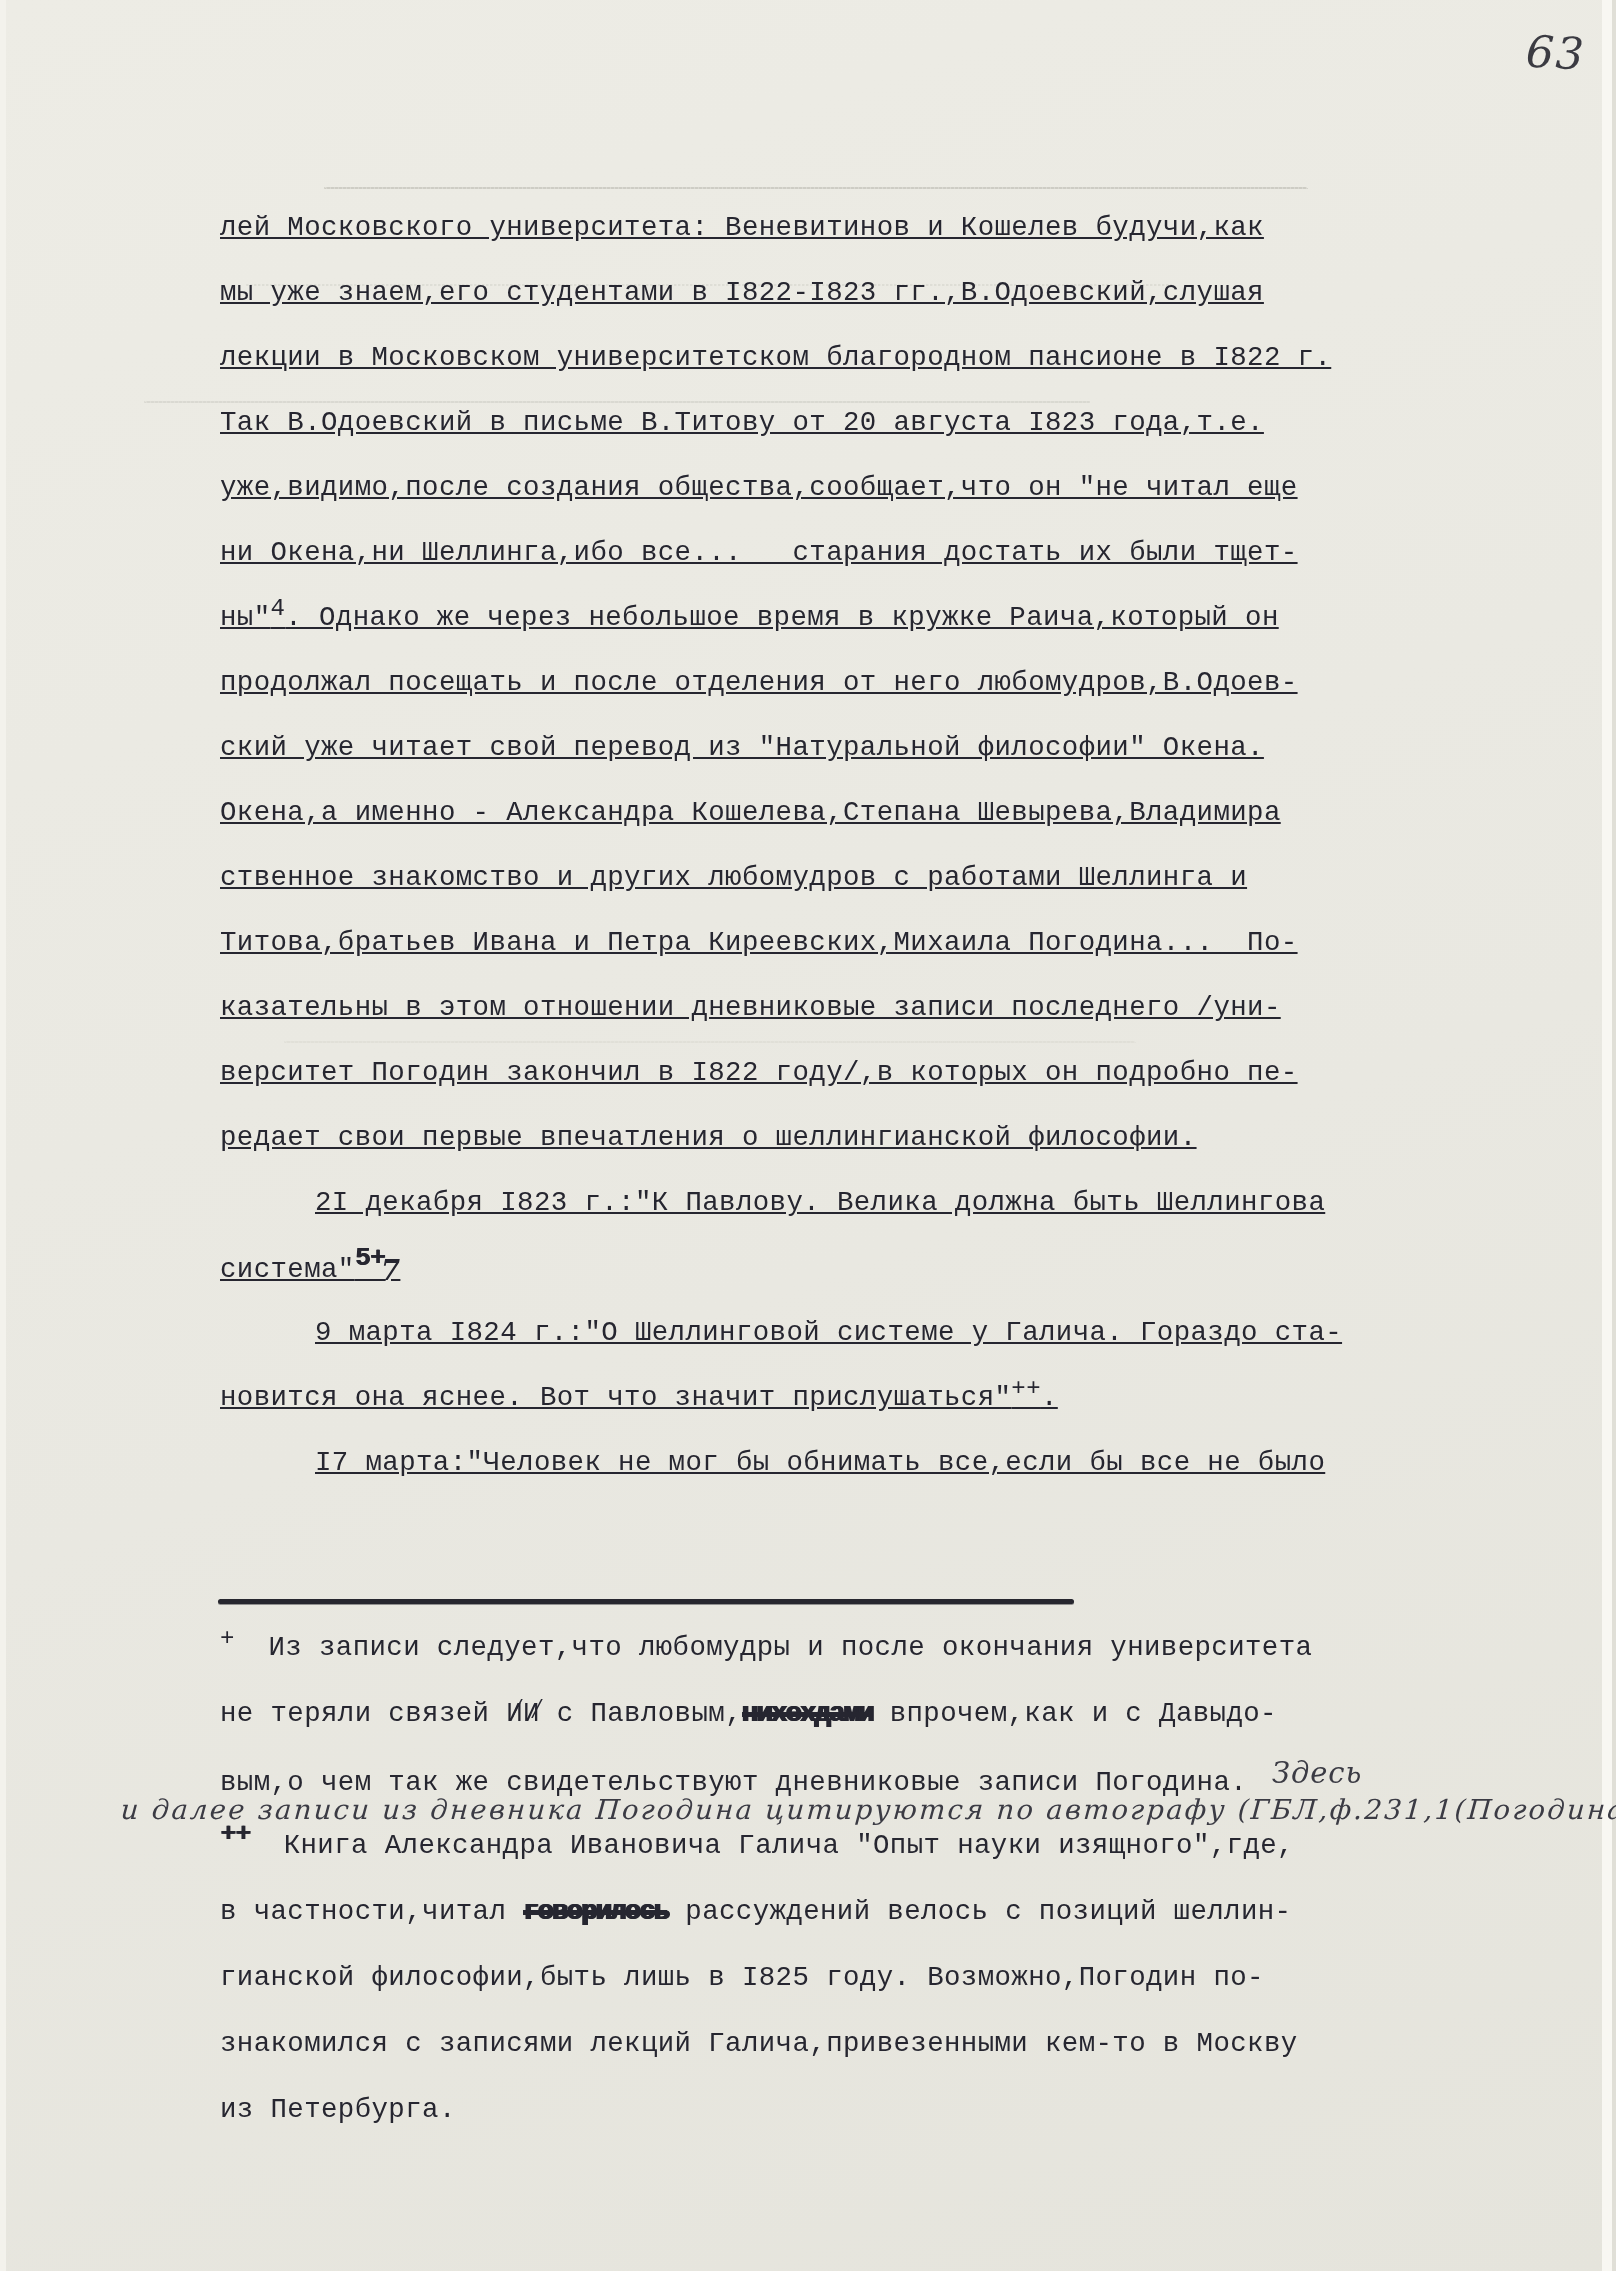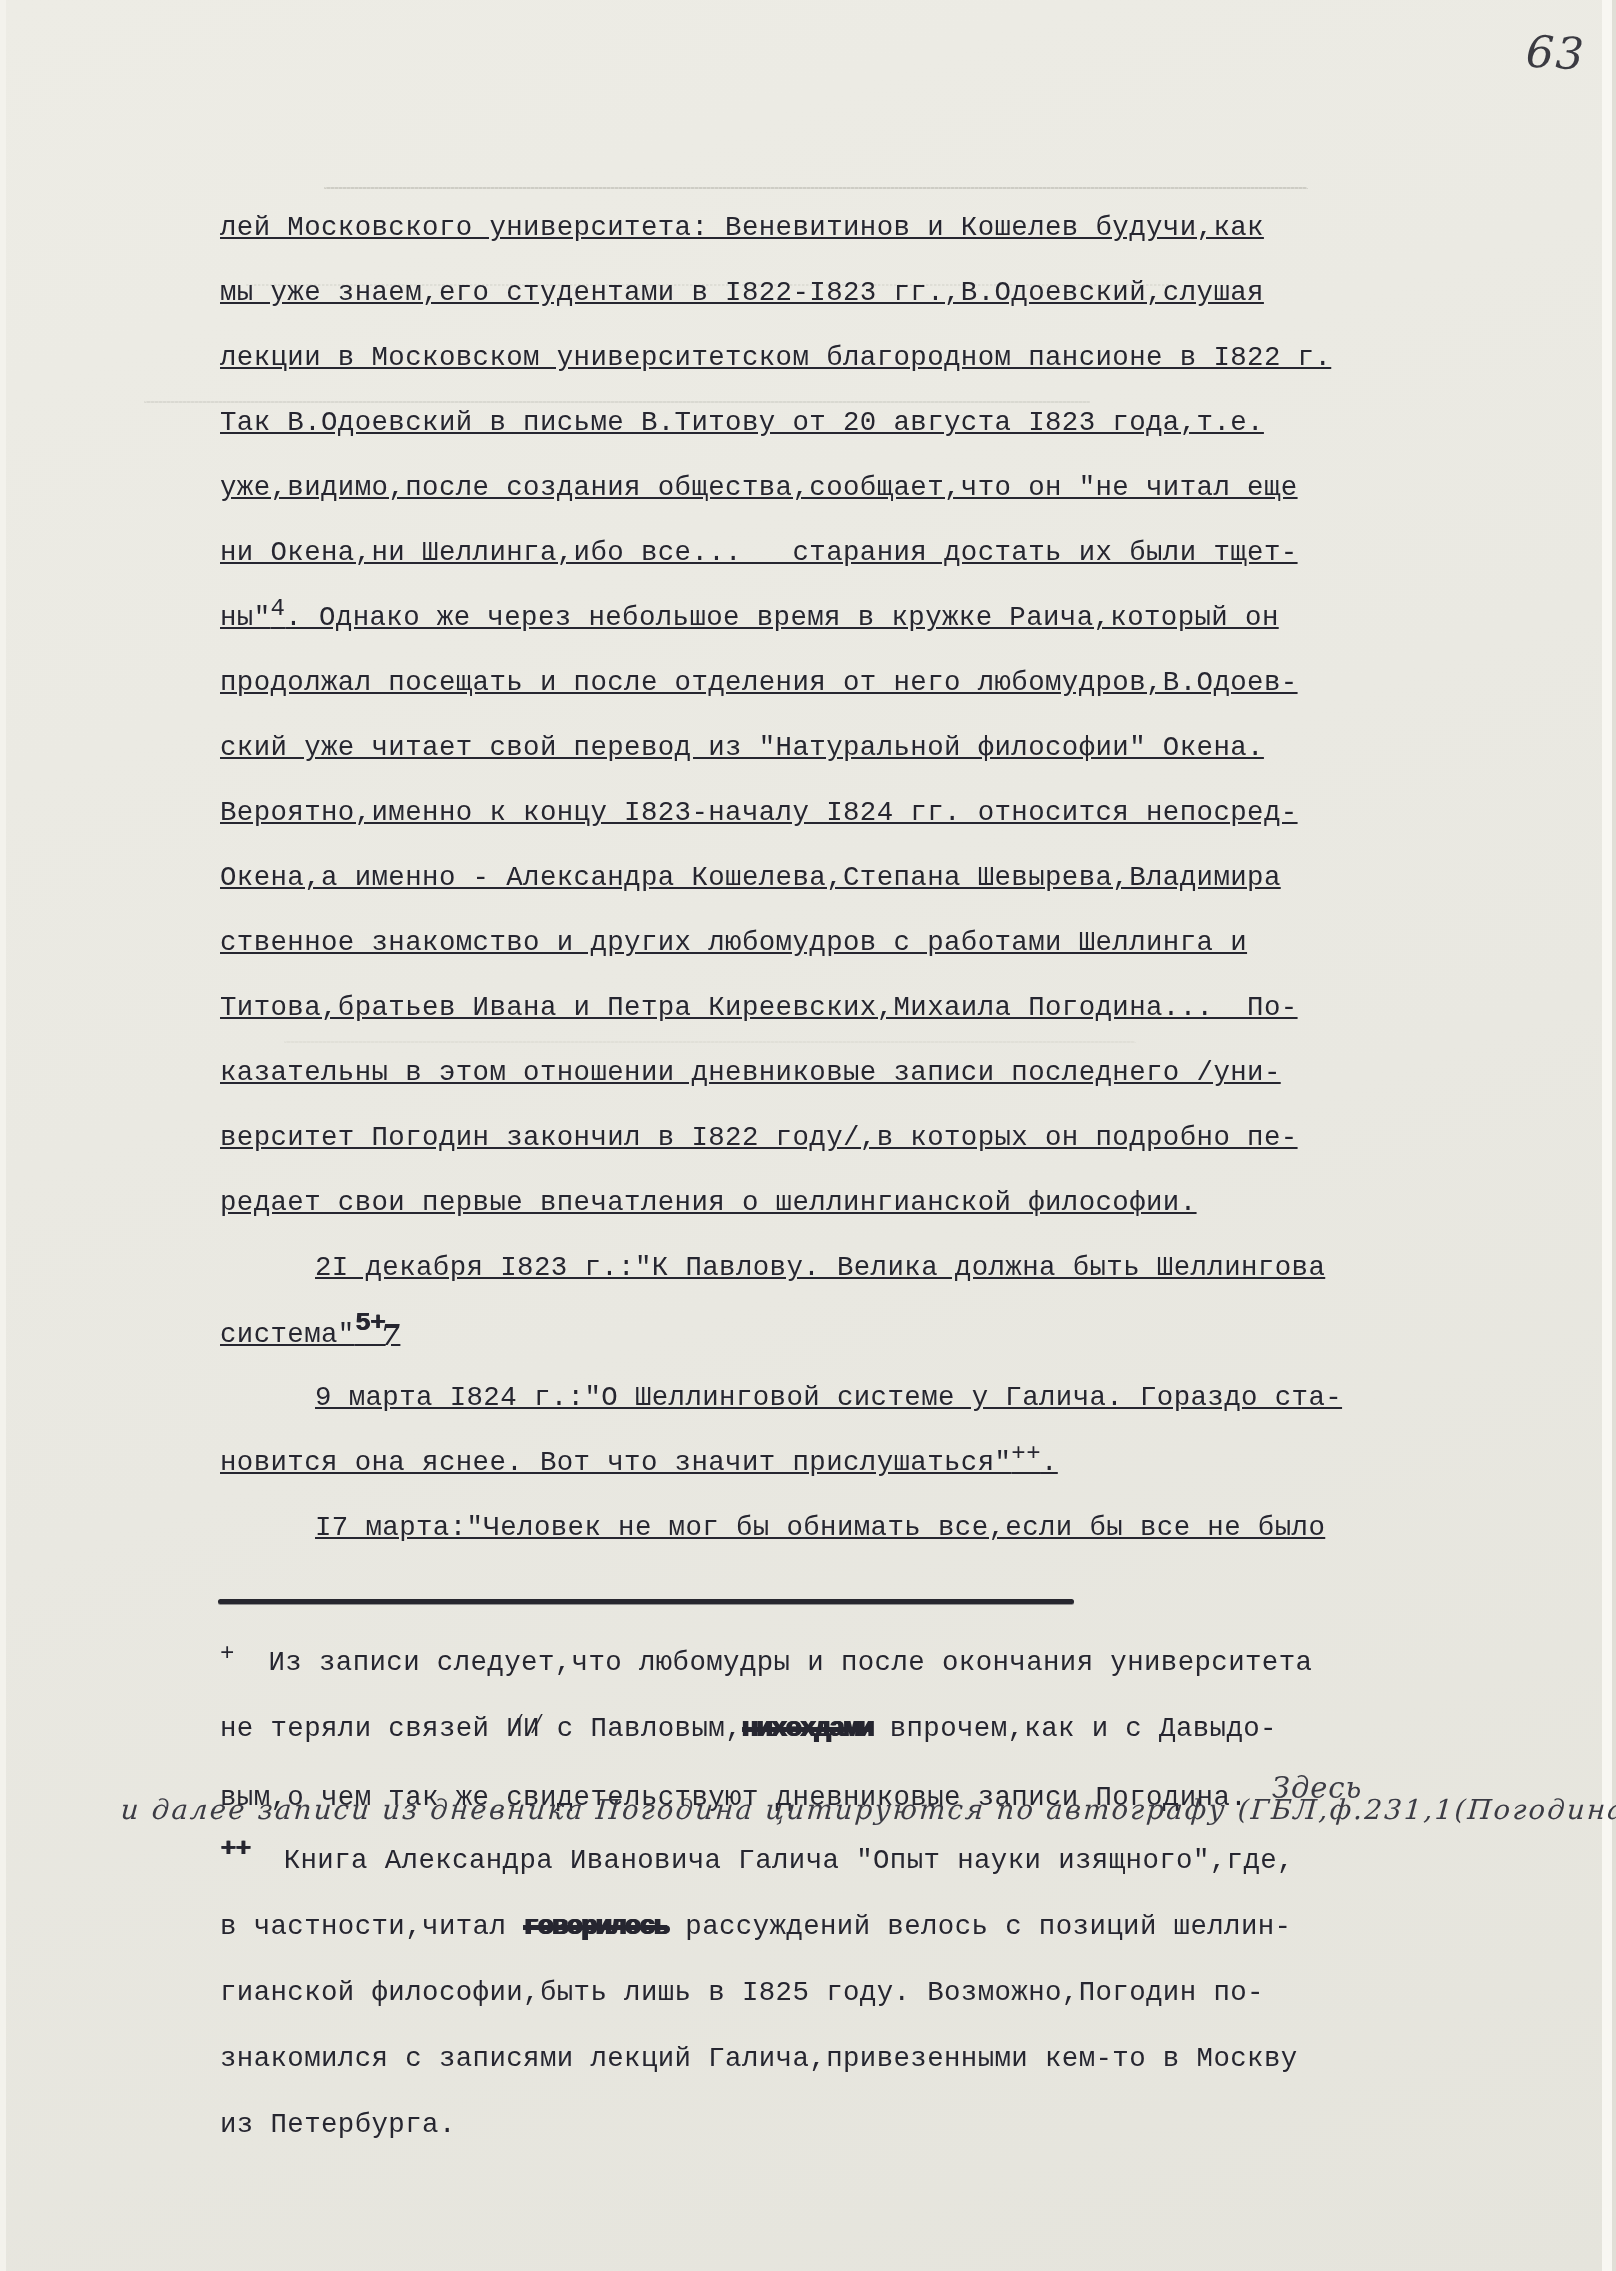--- a/index.html
+++ b/index.html
@@ -28,21 +28,21 @@
     position:absolute;left:1526px;top:26.5px;
     font-family:"DejaVu Serif",serif;font-style:italic;
     font-size:44px;color:#3b3b42;transform:rotate(3deg);
     letter-spacing:1.9px;
   }
 
   .typed{position:absolute;left:220px;width:1211px;font-size:27.4px;letter-spacing:0.4px;}
   .typed-main{top:195px;text-decoration:underline;}
   .typed-foot{top:1620px;}
   .typed-main .tline{height:65px;line-height:65px;}
-  .typed-foot .tline{height:66px;line-height:86px;}
+  .typed-foot .tline{height:66px;line-height:56px;}
   .tline{white-space:pre;}
   .tline.indent{padding-left:95px;}
 
   .seg-sup{position:relative;top:-10.4px;font-size:24px;}
   .seg-supb{position:relative;top:-12.3px;font-size:26.5px;font-weight:bold;letter-spacing:-0.9px;
             text-shadow:0.9px 0 currentColor;}
   .seg-hw7{font-family:"DejaVu Serif",serif;font-style:italic;font-weight:bold;
            font-size:27.4px;position:relative;top:2.8px;left:-3.8px;}
   .seg-hw{font-family:"DejaVu Serif",serif;font-style:italic;font-size:29px;
           color:#3b3b44;position:relative;top:-6.6px;margin-left:25px;letter-spacing:0.9px;}
@@ -84,21 +84,20 @@
   <div class="typed typed-main">
       <div class="tline"><span class="seg-p">лей Московского университета: Веневитинов и Кошелев будучи,как</span></div>
       <div class="tline"><span class="seg-p">мы уже знаем,его студентами в I822-I823 гг.,В.Одоевский,слушая</span></div>
       <div class="tline"><span class="seg-p">лекции в Московском университетском благородном пансионе в I822 г.</span></div>
       <div class="tline"><span class="seg-p">Так В.Одоевский в письме В.Титову от 20 августа I823 года,т.е.</span></div>
       <div class="tline"><span class="seg-p">уже,видимо,после создания общества,сообщает,что он "не читал еще</span></div>
       <div class="tline"><span class="seg-p">ни Окена,ни Шеллинга,ибо все...   старания достать их были тщет-</span></div>
       <div class="tline"><span class="seg-p">ны"</span><span class="seg-sup">4</span><span class="seg-p">. Однако же через небольшое время в кружке Раича,который он</span></div>
       <div class="tline"><span class="seg-p">продолжал посещать и после отделения от него любомудров,В.Одоев-</span></div>
       <div class="tline"><span class="seg-p">ский уже читает свой перевод из "Натуральной философии" Окена.</span></div>
-      <div class="tline"><span class="seg-p">Вероятно,именно к концу I823-началу I824 гг. относится непосред-</span></div>
       <div class="tline"><span class="seg-p">Окена,а именно - Александра Кошелева,Степана Шевырева,Владимира</span></div>
       <div class="tline"><span class="seg-p">ственное знакомство и других любомудров с работами Шеллинга и</span></div>
       <div class="tline"><span class="seg-p">Титова,братьев Ивана и Петра Киреевских,Михаила Погодина...  По-</span></div>
       <div class="tline"><span class="seg-p">казательны в этом отношении дневниковые записи последнего /уни-</span></div>
       <div class="tline"><span class="seg-p">верситет Погодин закончил в I822 году/,в которых он подробно пе-</span></div>
       <div class="tline"><span class="seg-p">редает свои первые впечатления о шеллингианской философии.</span></div>
       <div class="tline indent"><span class="seg-p">2I декабря I823 г.:"К Павлову. Велика должна быть Шеллингова</span></div>
       <div class="tline"><span class="seg-p">система"</span><span class="seg-supb">5+</span><span class="seg-hw7">7</span></div>
       <div class="tline indent"><span class="seg-p">9 марта I824 г.:"О Шеллинговой системе у Галича. Гораздо ста-</span></div>
       <div class="tline"><span class="seg-p">новится она яснее. Вот что значит прислушаться"</span><span class="seg-sup">++</span><span class="seg-p">.</span></div>

